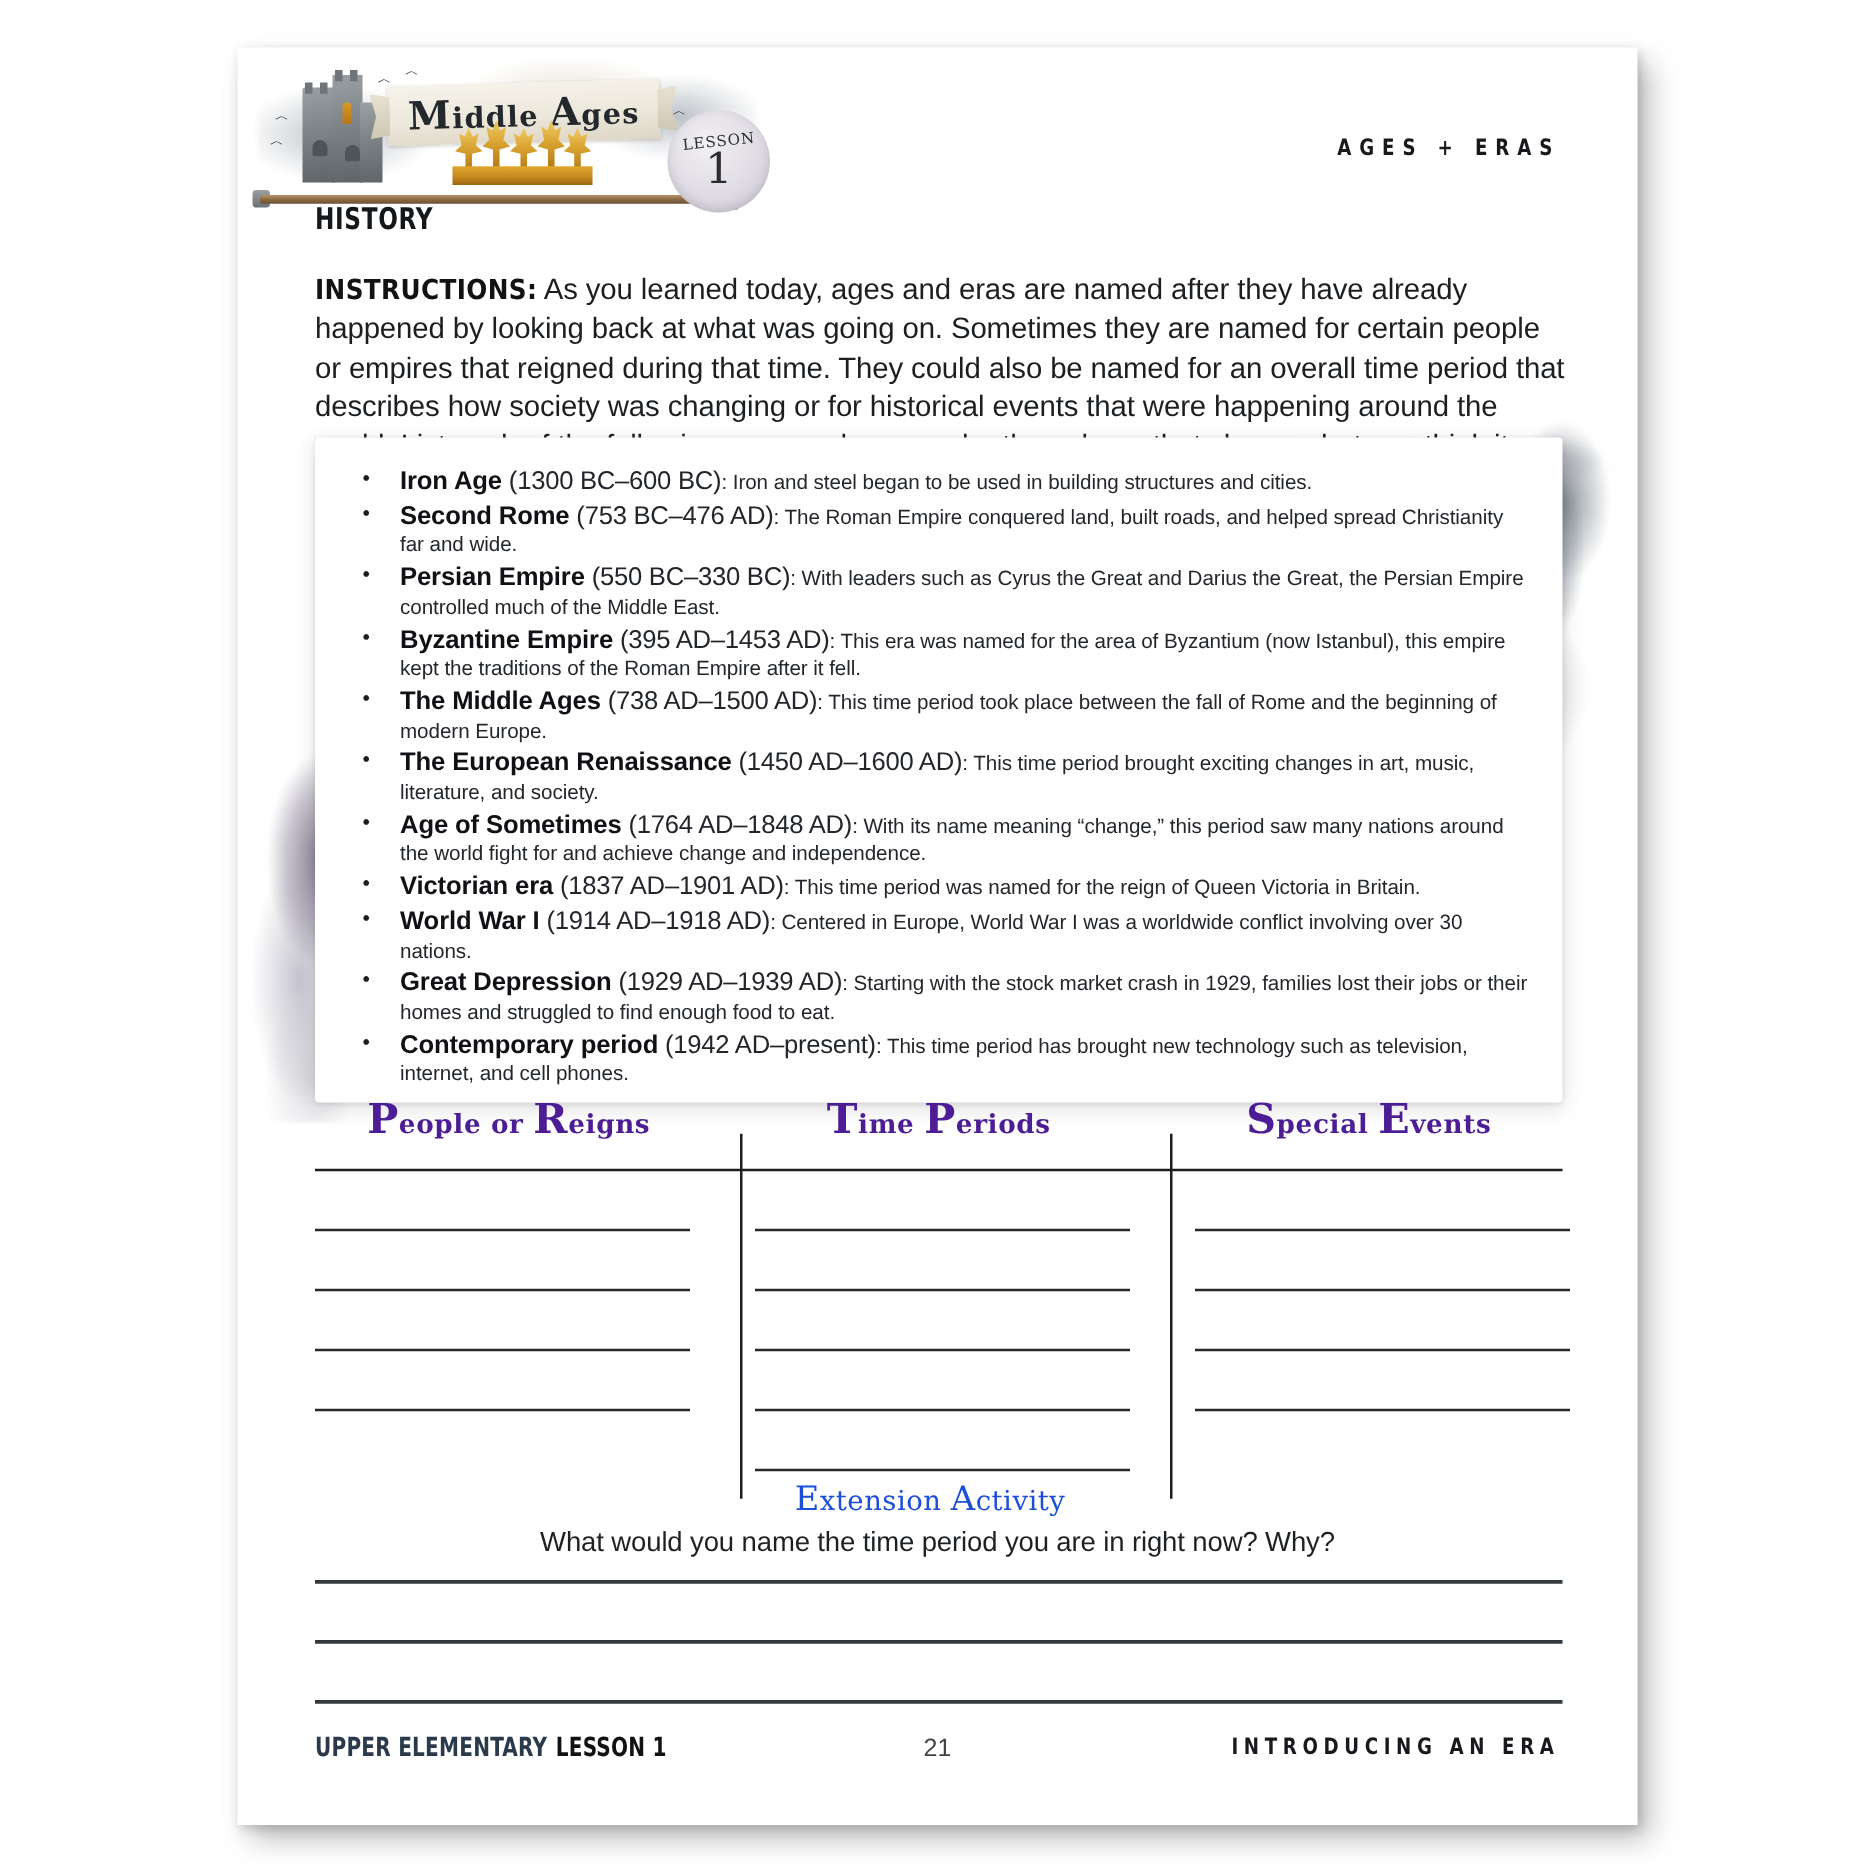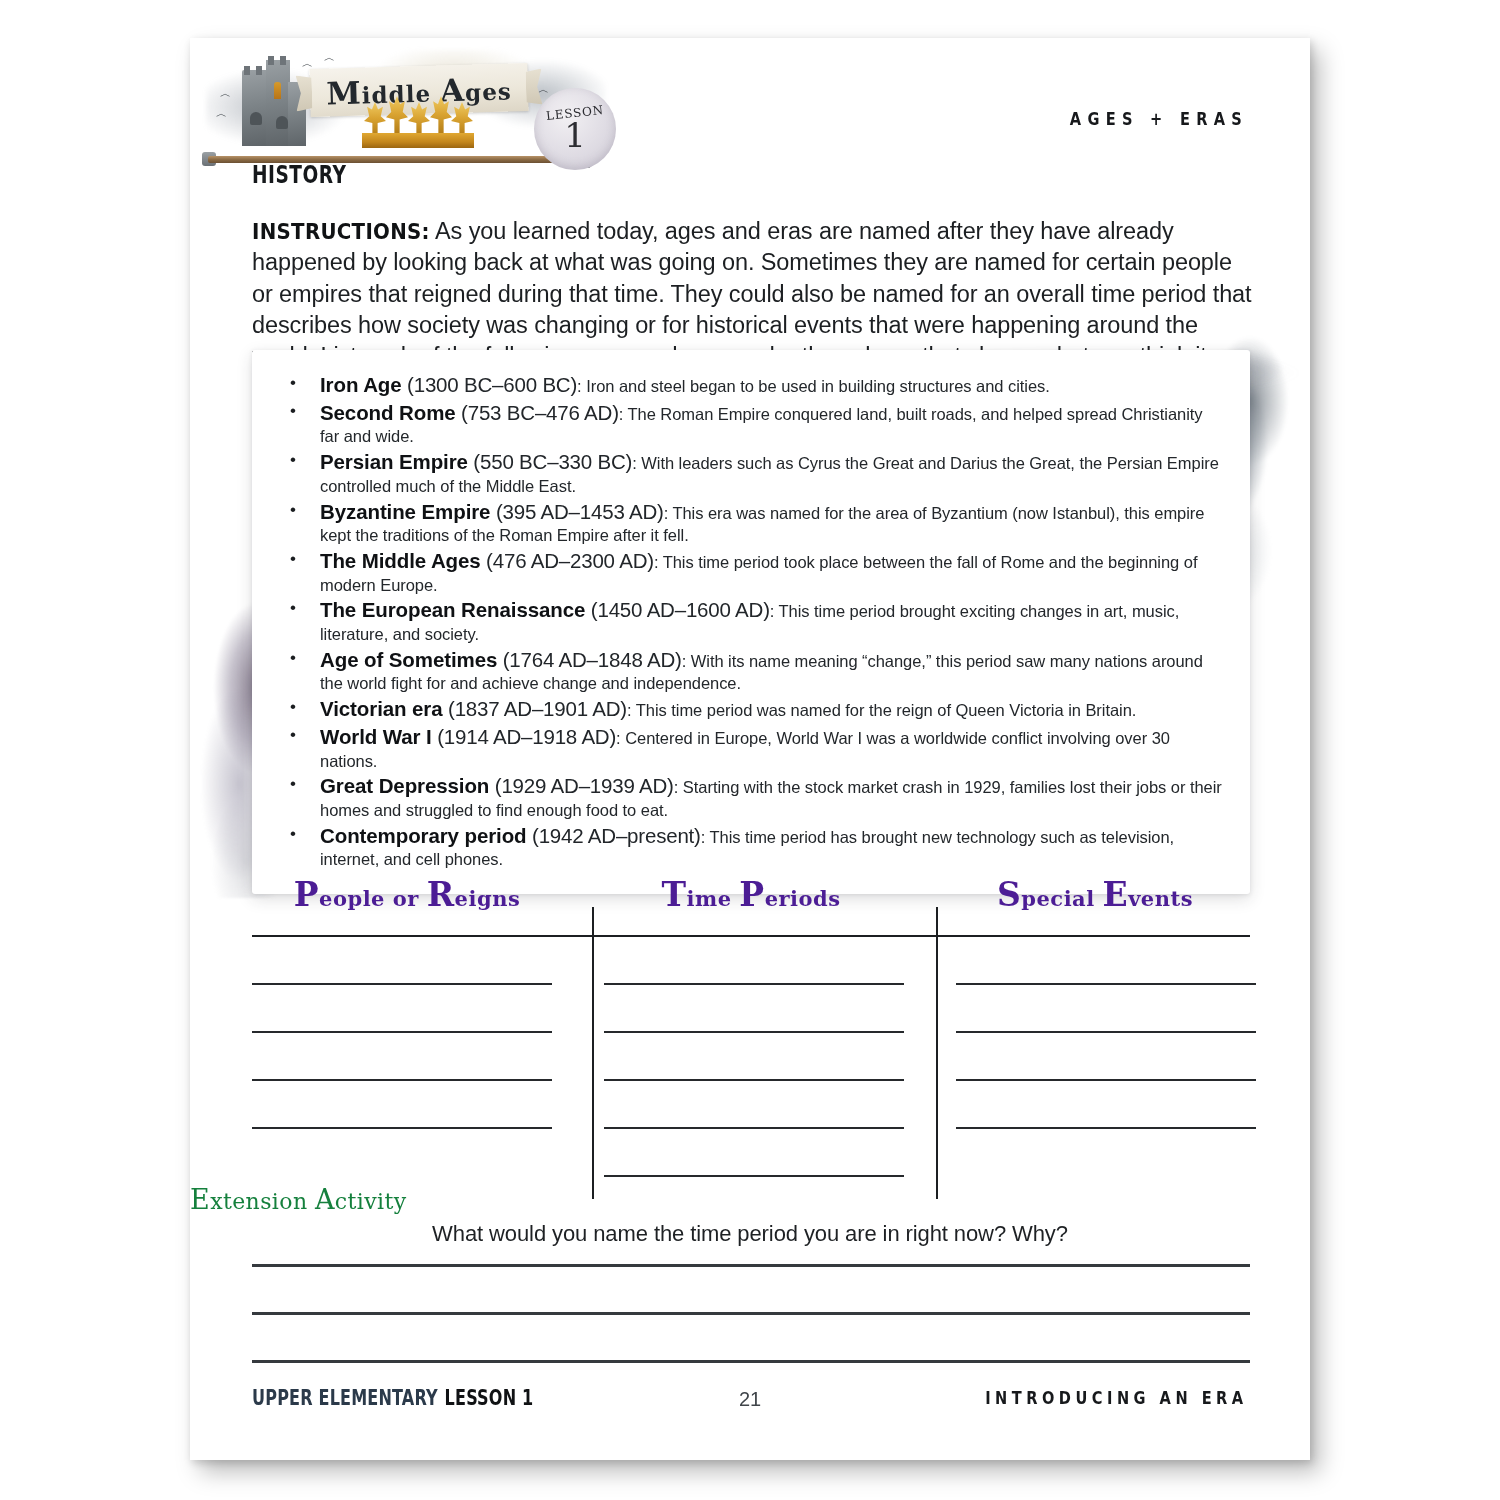--- a/index.html
+++ b/index.html
@@ -267,21 +267,21 @@
     font-size: 22px;
     letter-spacing: 0.3px;
     color: #101214;
   }
 
   
   .list-card {
     position: absolute;
     left: 62px; top: 312px;
     width: 998px;
-    padding: 22px 26px 22px 24px;
+    padding: 22px 26px 10px 24px;
     box-sizing: border-box;
     background: #ffffff;
     border-radius: 3px;
     box-shadow: 0 5px 16px rgba(40,40,50,0.15), 0 1px 4px rgba(40,40,50,0.10);
   }
   .era-list { list-style: none; margin: 0; padding: 0; }
   .era-item {
     position: relative;
     padding-left: 44px;
     margin-bottom: 1px;
@@ -355,25 +355,25 @@
   .aline {
     position: absolute;
     height: 2px;
     background: #26292c;
   }
 
   
   .ext-title {
     position: absolute;
     left: 0; right: 12px; top: 1146px;
-    text-align: left;
+    text-align: center;
     font-family: "DejaVu Serif", serif;
     font-size: 27px;
     letter-spacing: 0.4px;
-    color: #15803d;
+    color: #1d4ed8;
   }
   .ext-title .sm { font-size: 22px; }
   .ext-q {
     position: absolute;
     left: 0; right: 0; top: 1183px;
     text-align: center;
     font-size: 22px;
     color: #1e2124;
     letter-spacing: -0.1px;
   }
@@ -483,21 +483,21 @@
     <div class="instructions">
       <span class="lbl">INSTRUCTIONS:</span><span> As you learned today, ages and eras are named after they have already happened by looking back at what was going on. Sometimes they are named for certain people or empires that reigned during that time. They could also be named for an overall time period that describes how society was changing or for historical events that were happening around the world. List each of the following ages and eras under the column that shows what you think it was named after.</span>
     </div>
 
     <div class="list-card">
       <ul class="era-list" id="era-list">
           <li class="era-item"><span class="era-name">Iron Age</span><span class="era-dates"> (1300 BC–600 BC)</span><span class="era-desc">: Iron and steel began to be used in building structures and cities.</span></li>
           <li class="era-item"><span class="era-name">Second Rome</span><span class="era-dates"> (753 BC–476 AD)</span><span class="era-desc">: The Roman Empire conquered land, built roads, and helped spread Christianity far and wide.</span></li>
           <li class="era-item"><span class="era-name">Persian Empire</span><span class="era-dates"> (550 BC–330 BC)</span><span class="era-desc">: With leaders such as Cyrus the Great and Darius the Great, the Persian Empire controlled much of the Middle East.</span></li>
           <li class="era-item"><span class="era-name">Byzantine Empire</span><span class="era-dates"> (395 AD–1453 AD)</span><span class="era-desc">: This era was named for the area of Byzantium (now Istanbul), this empire kept the traditions of the Roman Empire after it fell.</span></li>
-          <li class="era-item"><span class="era-name">The Middle Ages</span><span class="era-dates"> (476 AD–2300 AD)</span><span class="era-desc">: This time period took place between the fall of Rome and the beginning of modern Europe.</span></li>
+          <li class="era-item"><span class="era-name">The Middle Ages</span><span class="era-dates"> (738 AD–1500 AD)</span><span class="era-desc">: This time period took place between the fall of Rome and the beginning of modern Europe.</span></li>
           <li class="era-item"><span class="era-name">The European Renaissance</span><span class="era-dates"> (1450 AD–1600 AD)</span><span class="era-desc">: This time period brought exciting changes in art, music, literature, and society.</span></li>
           <li class="era-item"><span class="era-name">Age of Sometimes</span><span class="era-dates">  (1764 AD–1848 AD)</span><span class="era-desc">: With its name meaning “change,” this period saw many nations around the world fight for and achieve change and independence.</span></li>
           <li class="era-item"><span class="era-name">Victorian era</span><span class="era-dates"> (1837 AD–1901 AD)</span><span class="era-desc">: This time period was named for the reign of Queen Victoria in Britain.</span></li>
           <li class="era-item"><span class="era-name">World War I</span><span class="era-dates"> (1914 AD–1918 AD)</span><span class="era-desc">: Centered in Europe, World War I was a worldwide conflict involving over 30 nations.</span></li>
           <li class="era-item"><span class="era-name">Great Depression</span><span class="era-dates"> (1929 AD–1939 AD)</span><span class="era-desc">: Starting with the stock market crash in 1929, families lost their jobs or their homes and struggled to find enough food to eat.</span></li>
           <li class="era-item"><span class="era-name">Contemporary period</span><span class="era-dates"> (1942 AD–present)</span><span class="era-desc">: This time period has brought new technology such as television, internet, and cell phones.</span></li>
         </ul>
     </div>
 
     <div class="cols" id="cols">

